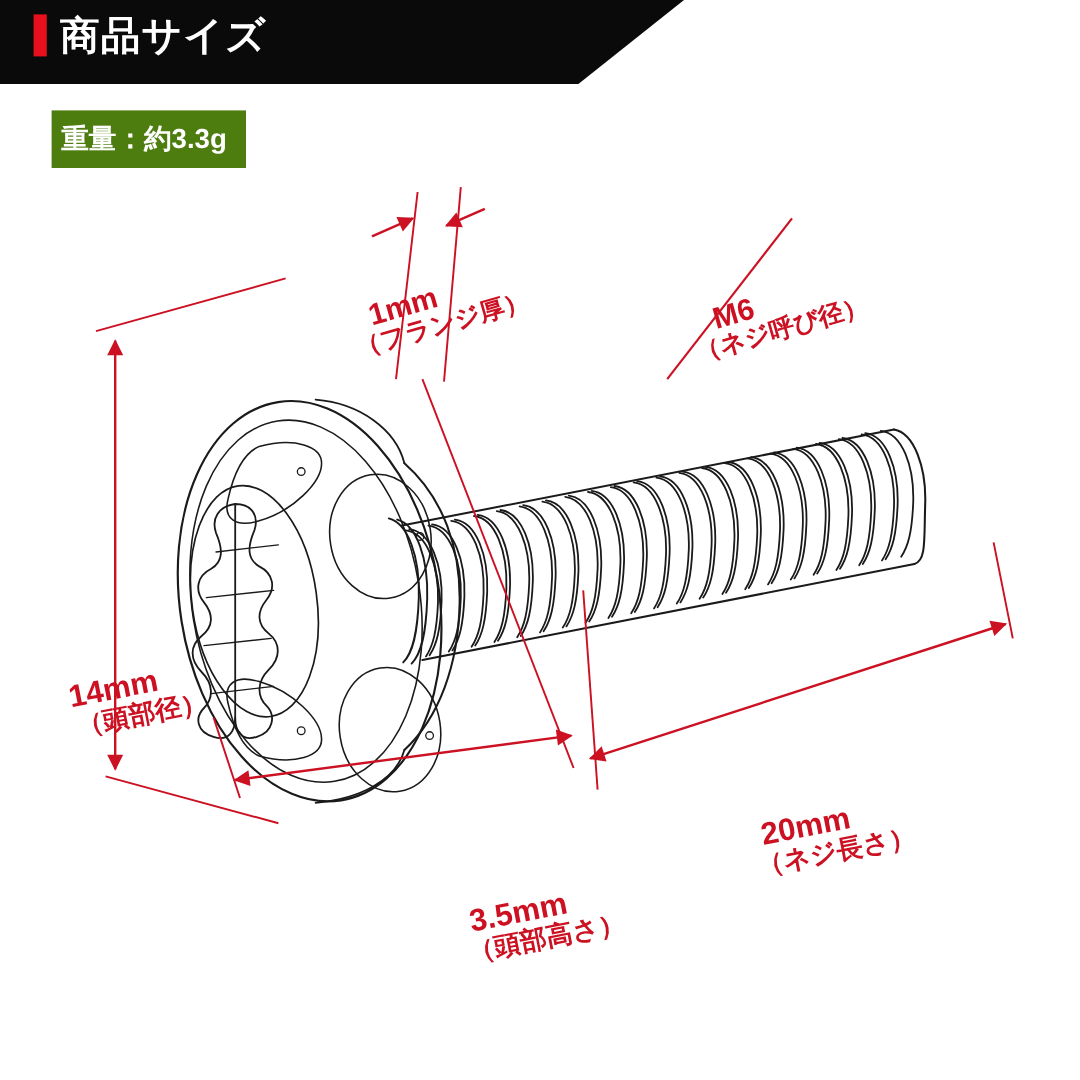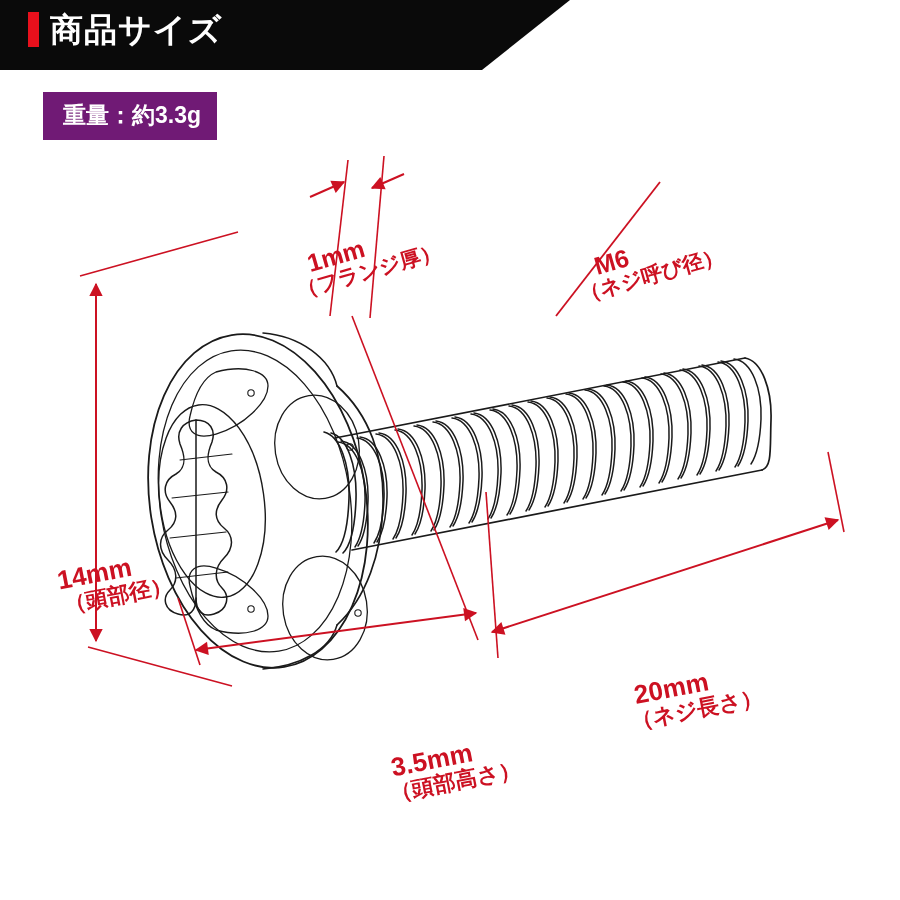--- a/index.html
+++ b/index.html
@@ -33,25 +33,25 @@
     font-size:33px;
     font-weight:bold;
     letter-spacing:1px;
     line-height:44px;
     white-space:nowrap;
   }
 
   
   .weight-badge{
     position:absolute;left:43px;top:92px;
-    background:#701a75;
+    background:#4d7c0f;
     color:#ffffff;
     font-size:23px;
     font-weight:bold;
-    padding:8px 16px 9px 20px;
+    padding:8px 16px 9px 8px;
     white-space:nowrap;
     letter-spacing:0px;
   }
 
   
   .drawing{
     position:absolute;left:0;top:120px;width:900px;height:600px;
   }
   .drawing svg{display:block;}
 

